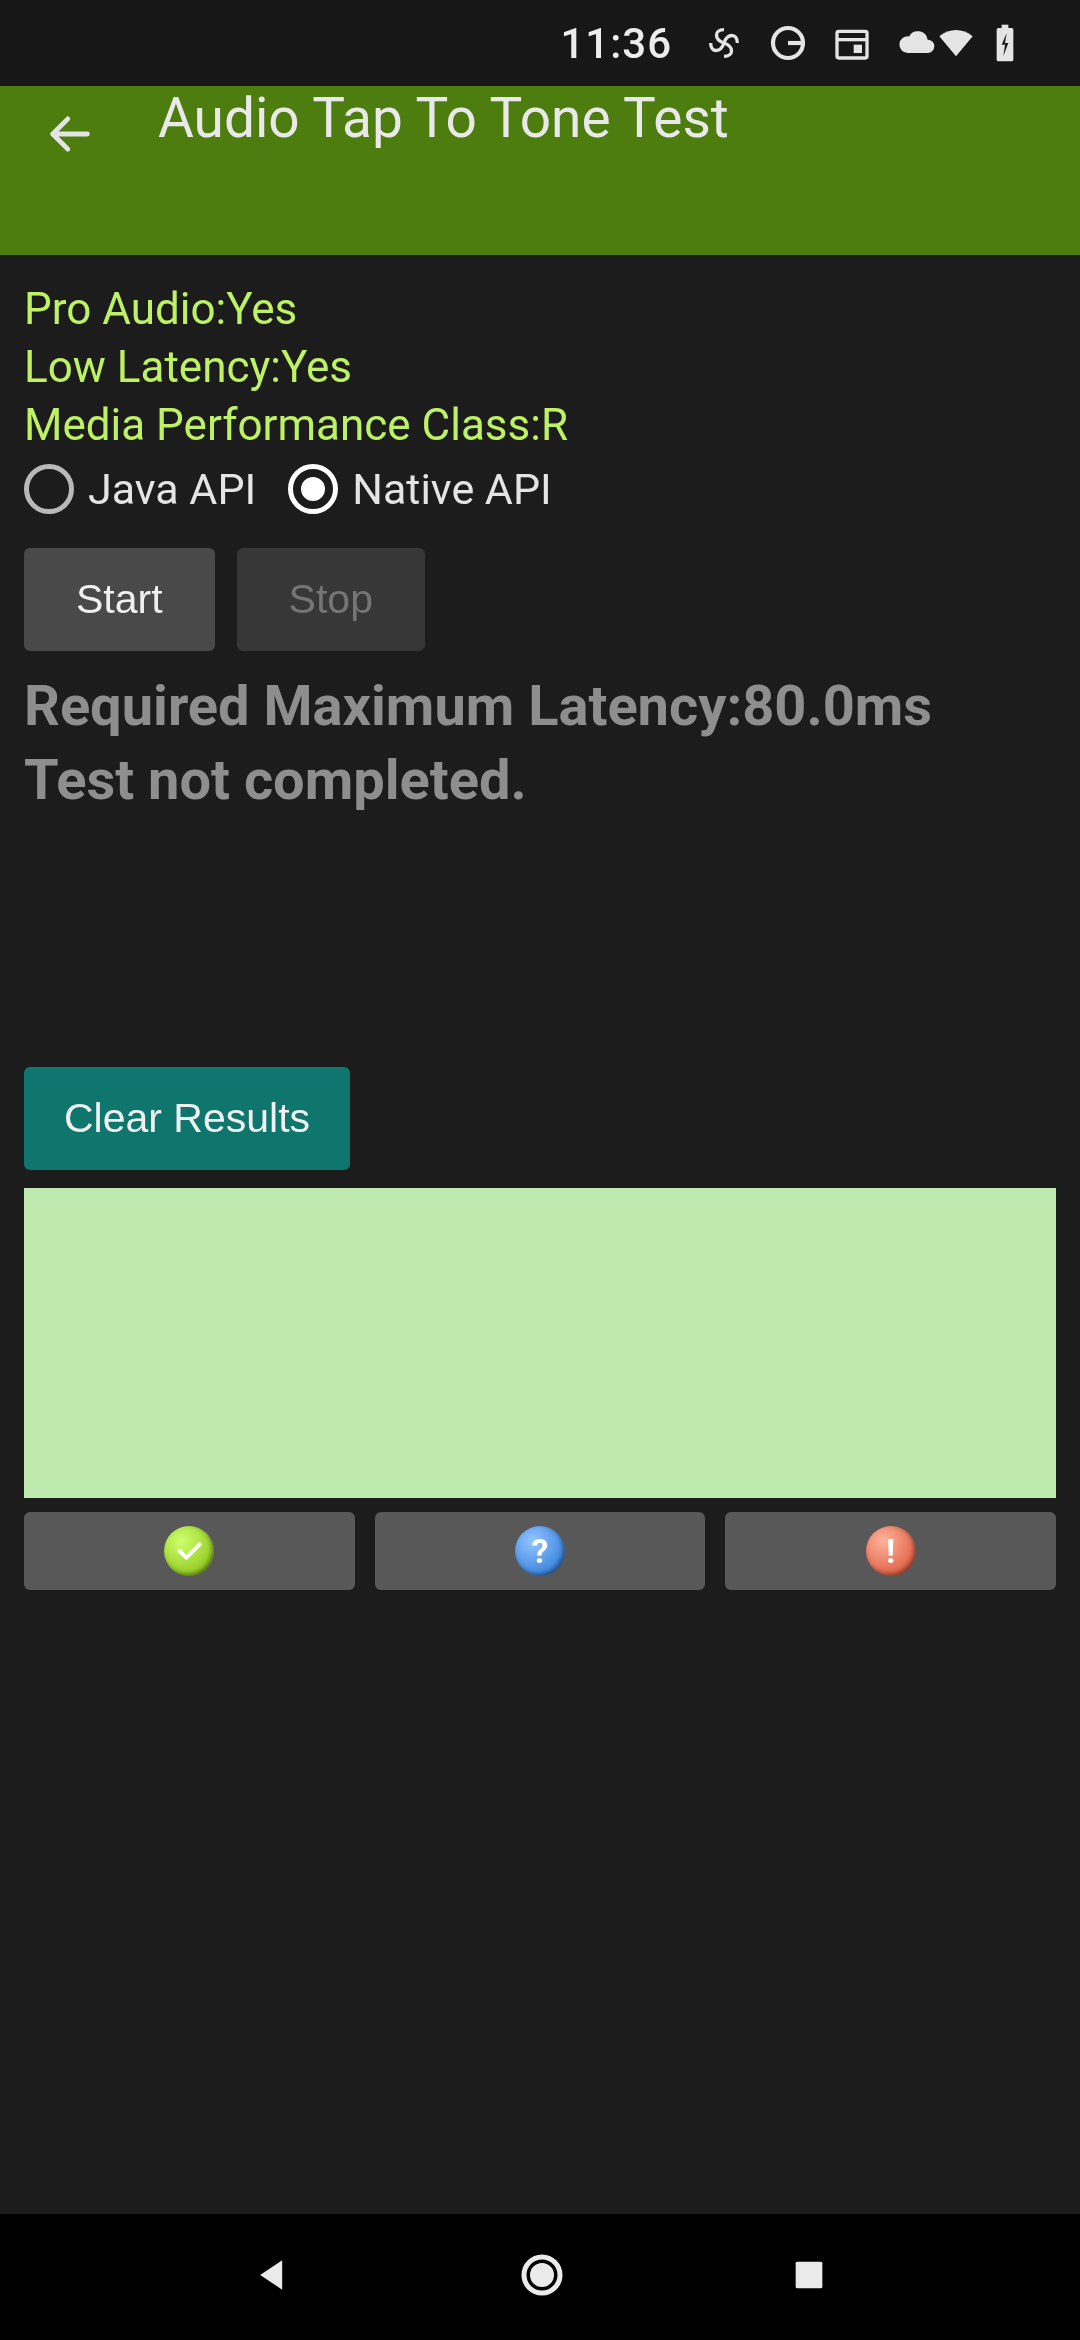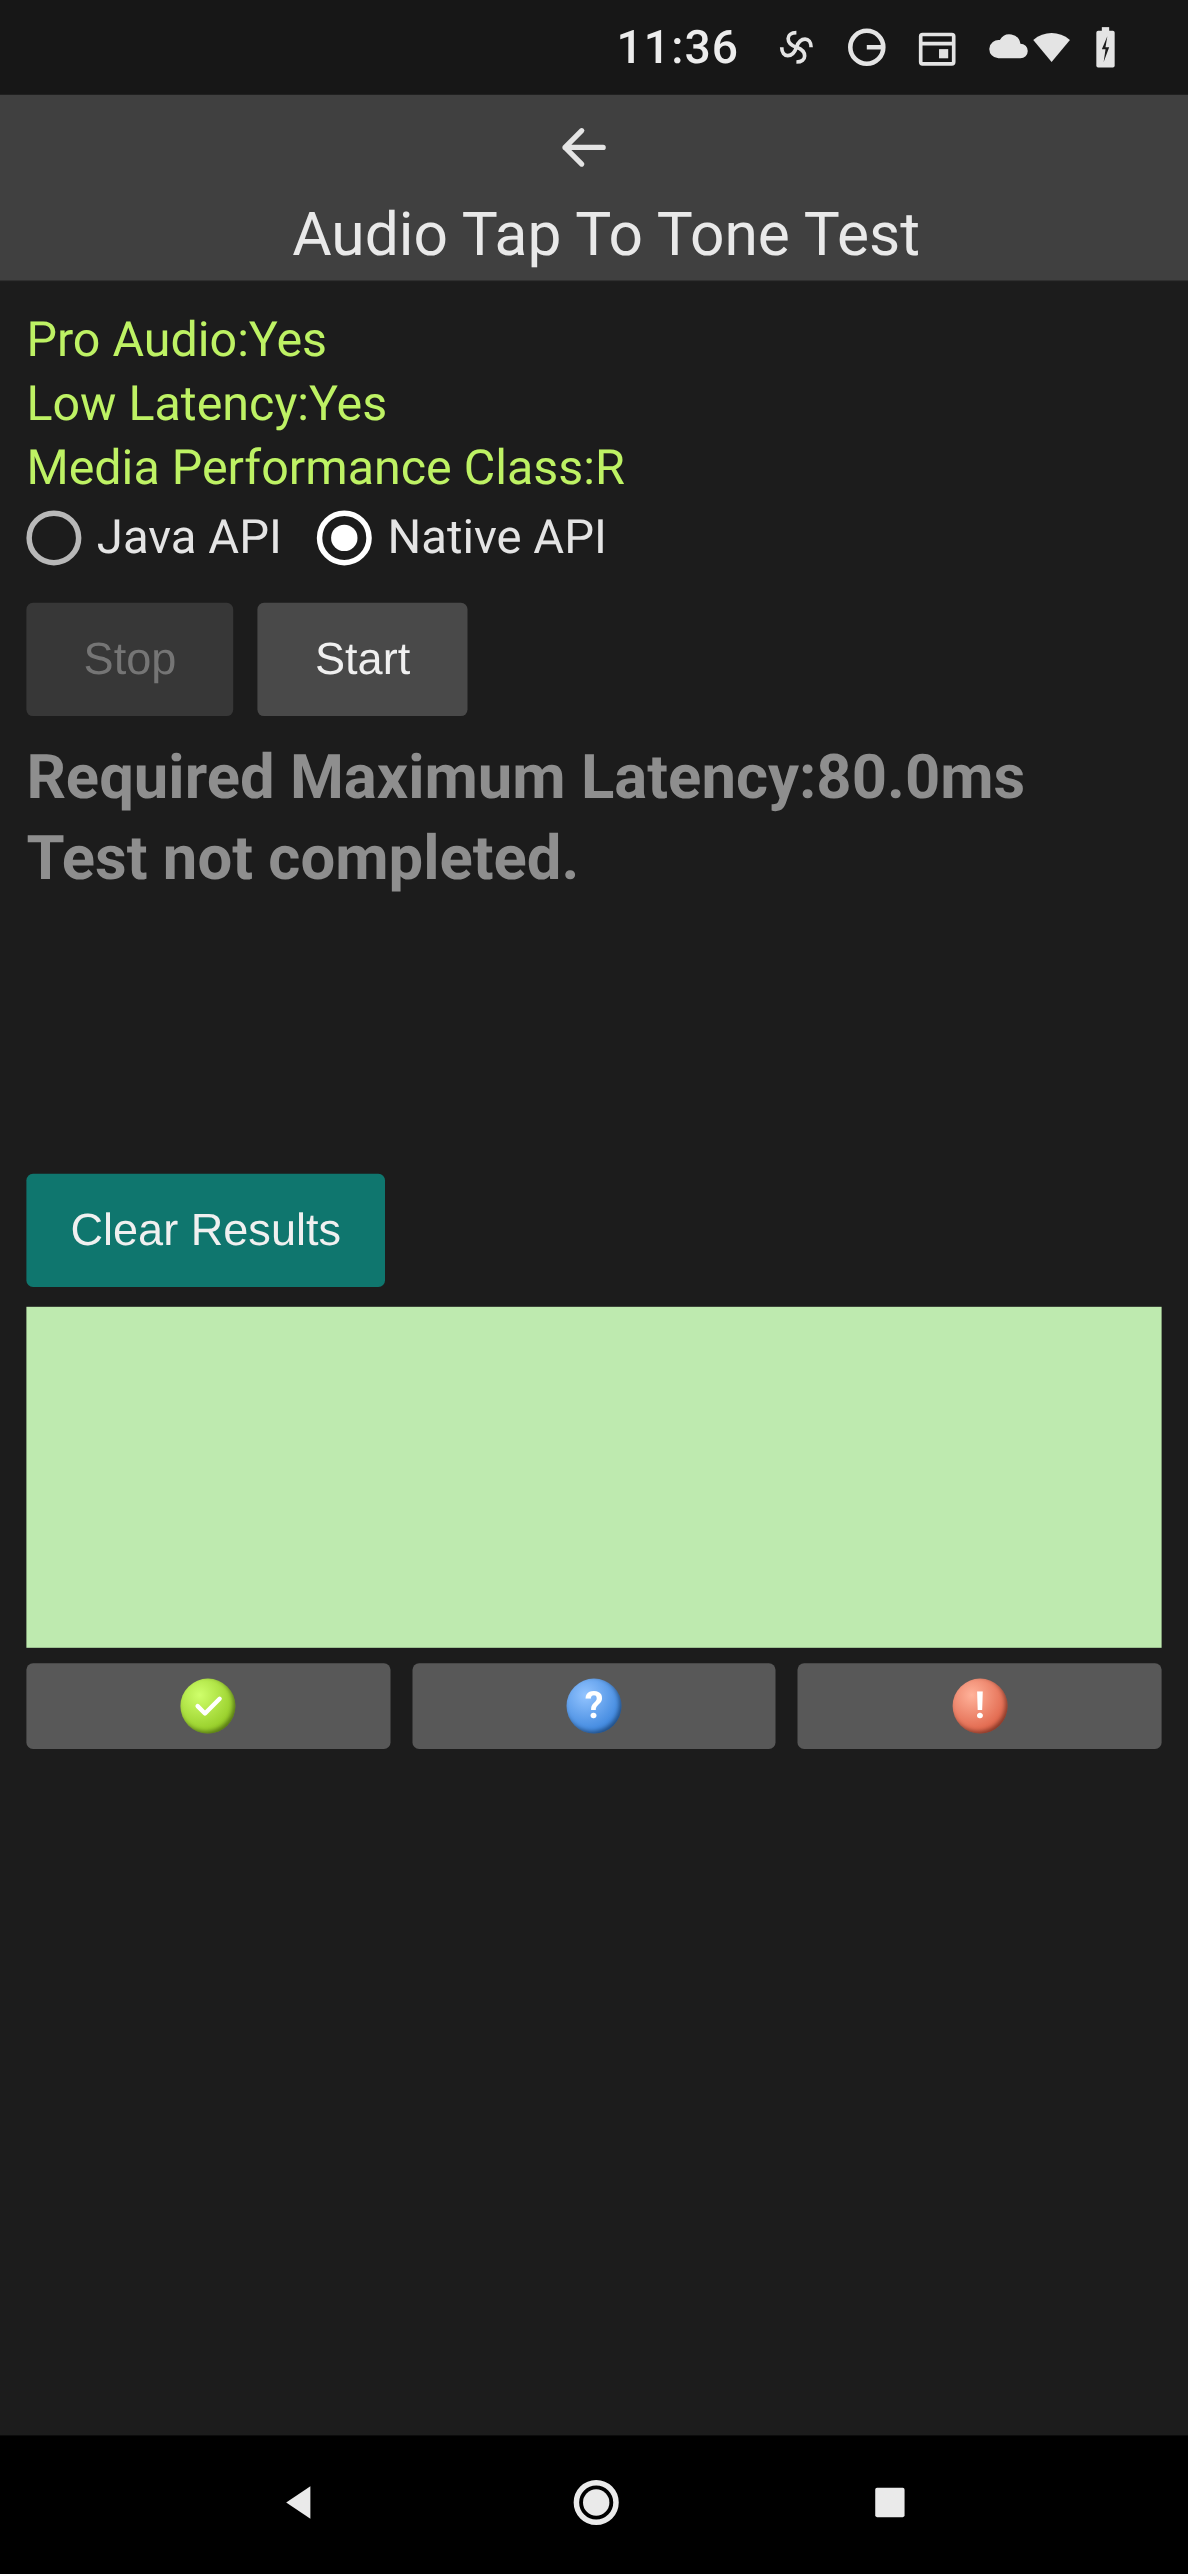--- a/index.html
+++ b/index.html
@@ -31,26 +31,25 @@
     letter-spacing: 1px;
     margin-right: 8px;
   }
   .sb-ic { width: 40px; height: 40px; display:flex; align-items:center; justify-content:center; }
   .sb-ic svg { width: 40px; height: 40px; }
 
   
   .app-bar {
     width: 100%;
     height: 170px;
-    background: #404040;
+    background: #4d7c0f;
     display: flex;
-    align-items: center;
+    align-items: flex-start;
     padding-left: 22px;
     border-bottom: 1px solid #1e1e1e;
-    flex-direction: column;
   }
   .back-btn {
     width: 96px; height: 96px;
     display:flex; align-items:center; justify-content:center;
     margin-right: 40px;
     border-radius: 50%;
   }
   .back-btn svg { width: 52px; height: 52px; stroke: #e4e4e4; fill:none; }
   .app-title {
     font-size: 55px;
@@ -236,22 +235,22 @@
       <span class="radio-circle"></span>
       <span class="radio-label">Java API</span>
     </label>
     <label class="radio">
       <span class="radio-circle selected"></span>
       <span class="radio-label">Native API</span>
     </label>
   </div>
 
   <div class="btn-row">
+    <button class="btn">Start</button>
     <button class="btn disabled">Stop</button>
-    <button class="btn">Start</button>
   </div>
 
   <div class="big-status">
     <div>Required Maximum Latency:80.0ms</div>
     <div>Test not completed.</div>
   </div>
 
   <div class="clear-btn-wrap">
     <button class="clear-btn">Clear Results</button>
   </div>

